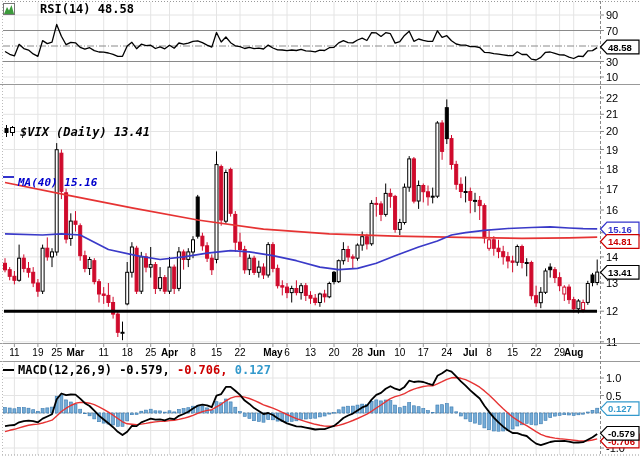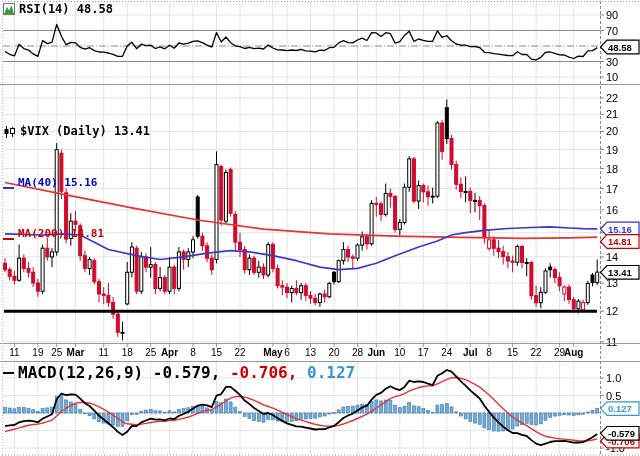--- a/index.html
+++ b/index.html
@@ -3,24 +3,24 @@
 <meta charset="utf-8">
 <style>
   html,body{margin:0;padding:0;background:#fff;}
   .stage{position:relative;width:640px;height:456px;overflow:hidden;background:#fff;
          font-family:"Liberation Sans",sans-serif;}
   #chart{position:absolute;left:0;top:0;}
   .legend{position:absolute;display:flex;align-items:center;white-space:pre;
           font-family:"DejaVu Sans Mono",monospace;font-weight:bold;}
   .lg-main{font-size:12px;color:#000;}
   .lg-row{font-size:11px;}
-  .rsi-legend{left:3px;top:2px;}
+  .rsi-legend{left:3px;top:2px;gap:21px;}
   .price-legend{left:3px;top:87px;display:block;}
-  .price-legend .row{display:flex;align-items:flex-end;height:13px;}
-  .macd-legend{left:3px;top:363px;font-size:16px;}
+  .price-legend .row{display:flex;align-items:flex-start;height:13px;font-style:italic;}
+  .macd-legend{left:3px;top:363px;font-size:12px;}
   .dash{display:inline-block;width:11px;height:0;border-top:2px solid #000;margin-right:4px;}
   .dash.blue{border-color:#3333cc;} .dash.red{border-color:#cc0000;}
   .c-blue{color:#0000cc;} .c-red{color:#cc0000;} .c-gray{color:#555;font-weight:bold;}
   .c-cyan{color:#3399cc;}
   .ic{margin-right:4px;}
 </style>
 </head>
 <body>
 
 <div class="stage">
@@ -641,24 +641,20 @@
         <rect x="1.5" y="3" width="4" height="5" fill="#000"></rect>
         <line x1="9.5" y1="1" x2="9.5" y2="11" stroke="#000"></line>
         <rect x="7.5" y="2.5" width="4" height="5" fill="#fff" stroke="#000"></rect>
       </svg>
       <span>$VIX (Daily) 13.41</span>
     </div>
     <div class="row lg-row c-blue">
       <span class="dash blue"></span>
       <span>MA(40) 15.16</span>
     </div>
-    <div class="row lg-row c-red">
-      <span class="dash red"></span>
-      <span>MA(200) 14.81</span>
-    </div>
   </div>
 
   <div class="legend macd-legend">
     <span class="dash"></span>
     <span>MACD(12,26,9) -0.579,</span>
     <span class="c-red"> -0.706,</span>
     <span class="c-cyan"> 0.127</span>
   </div>
 </div>
 

